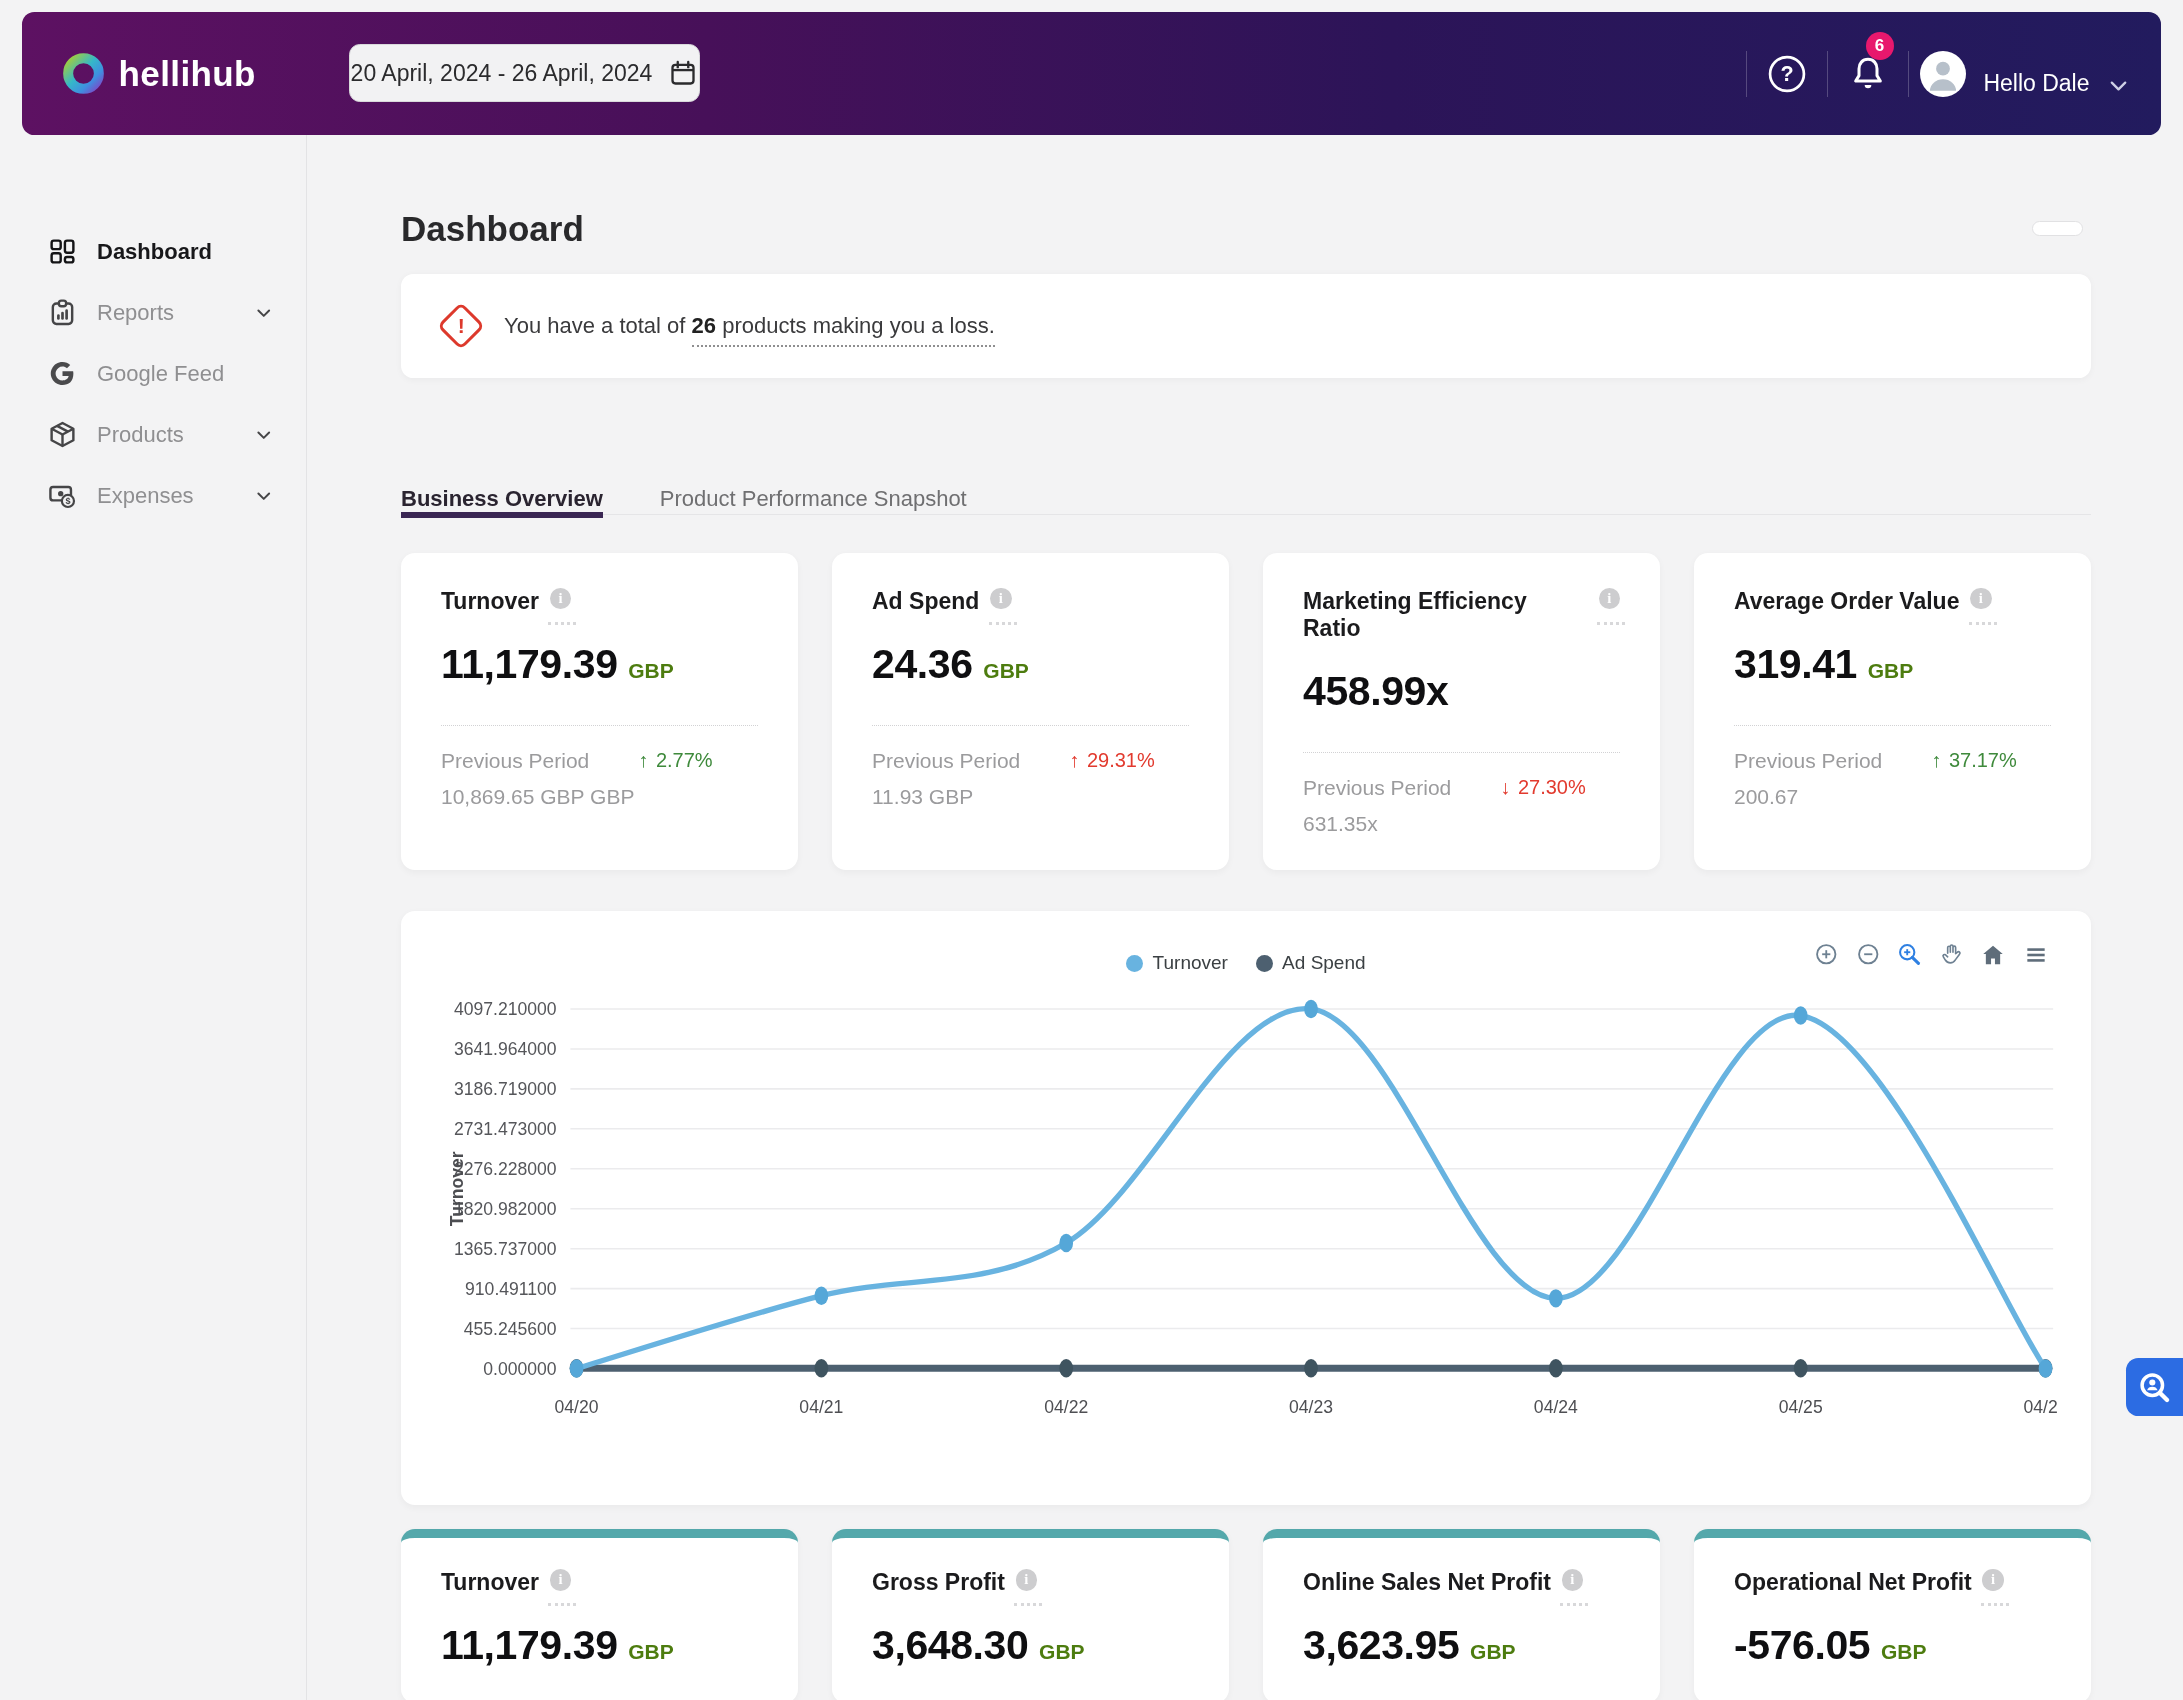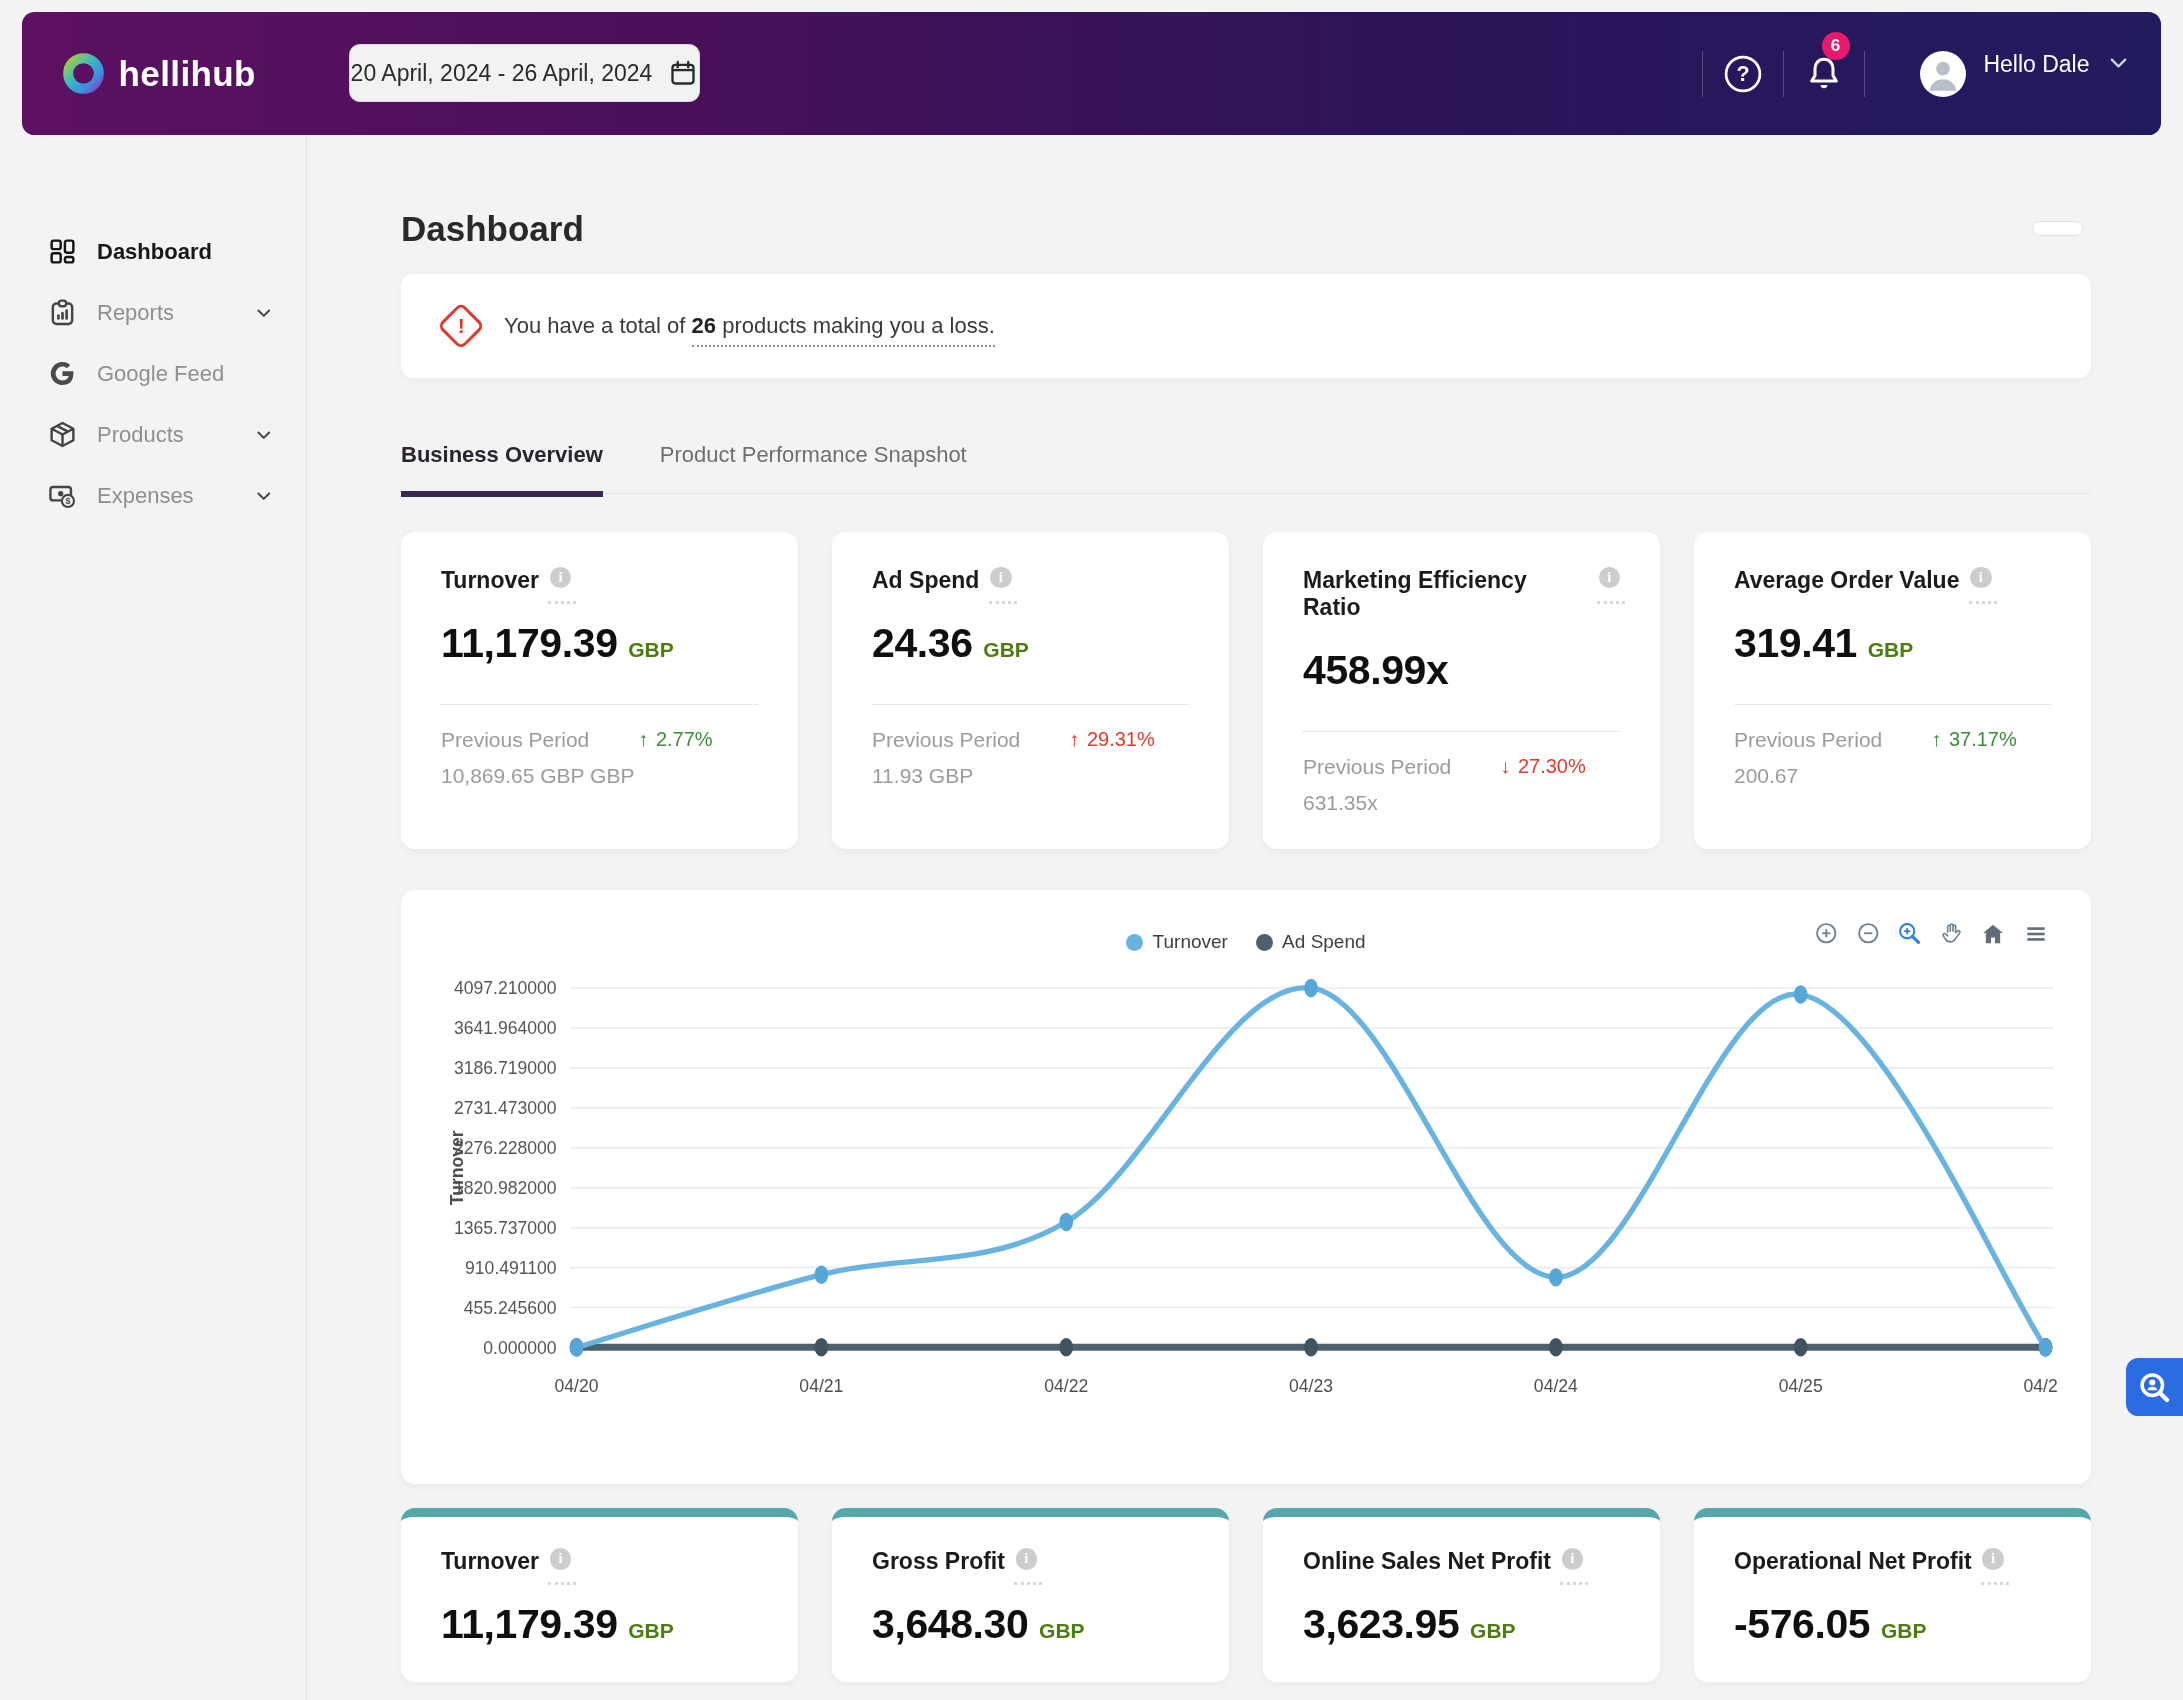--- a/index.html
+++ b/index.html
@@ -26,21 +26,21 @@
     color:#2b2b2d; font-size:23px; cursor:pointer;
   }
   .header-right { position:absolute; right:31px; top:0; height:123px; display:flex; align-items:center; }
   .hdiv { width:0.8px; height:46px; background:rgba(255,255,255,0.22); }
   .hbtn { width:80px; display:flex; justify-content:center; align-items:center; position:relative; cursor:pointer; }
   .badge {
     position:absolute; top:-21.5px; right:14px; min-width:28px; height:28px; border-radius:14px;
     background:#e8186d; color:#fff; font-size:17px; font-weight:bold;
     display:flex; align-items:center; justify-content:center; padding:0 4.6px;
   }
-  .user { display:flex; align-items:flex-start; gap:17px; padding-left:24px; cursor:pointer;margin-left:32px; }
+  .user { display:flex; align-items:flex-end; gap:17px; padding-left:12px; cursor:pointer; }
   .avatar { width:46px; height:46px; border-radius:50%; background:#fff; display:flex; align-items:center; justify-content:center; overflow:hidden; }
   .user-name { color:#fff; font-size:23px; }
   
   .sidebar {
     position:absolute; left:0; top:135px; bottom:0; width:307px;
     border-right:0.8px solid #e3e3e5; padding-top:86px;
   }
   .side-item {
     height:61px; display:flex; align-items:center; gap:20px;
     padding-left:48px; position:relative; cursor:pointer;
@@ -63,21 +63,21 @@
   .alert-diamond {
     width:34px; height:34px; border:3.1px solid #dd392c; border-radius:7px;
     transform:rotate(45deg); display:flex; align-items:center; justify-content:center; flex:none;
   }
   .alert-diamond span { transform:rotate(-45deg); color:#dd392c; font-weight:bold; font-size:21px; }
   .alert-text { font-size:22px; color:#3a3a3c; }
   .alert-link { border-bottom:2.3px dotted #8f8f90; padding-bottom:7px; cursor:pointer; }
   .alert-text b { font-weight:bold; color:#222; }
   
   .tabs { margin-top:64px; display:flex; gap:57px; border-bottom:1.5px solid #e5e5e7; }
-  .tab { font-size:22px; color:#6f6f71; padding-bottom:23px; cursor:pointer; }
+  .tab { font-size:22px; color:#6f6f71; cursor:pointer;margin-top:44px; }
   .tab.active { color:#2a2430; font-weight:bold; border-bottom:6.1px solid #3a2653; margin-bottom:-3.8px; }
   
   .kpi-grid { margin-top:38px; display:grid; grid-template-columns:repeat(4,1fr); gap:34px; }
   .kpi-card {
     background:#fff; border-radius:14px; box-shadow:0 2.3px 7.7px rgba(0,0,0,0.04);
     padding:35px 40px 34px;
   }
   .kpi-card.teal { border-top:9.2px solid #54a8ab; padding-top:31px; }
   .kpi-title-row { display:flex; align-items:flex-start; gap:10.7px; }
   .kpi-title { font-size:23px; font-weight:bold; color:#1b1b1d; }

